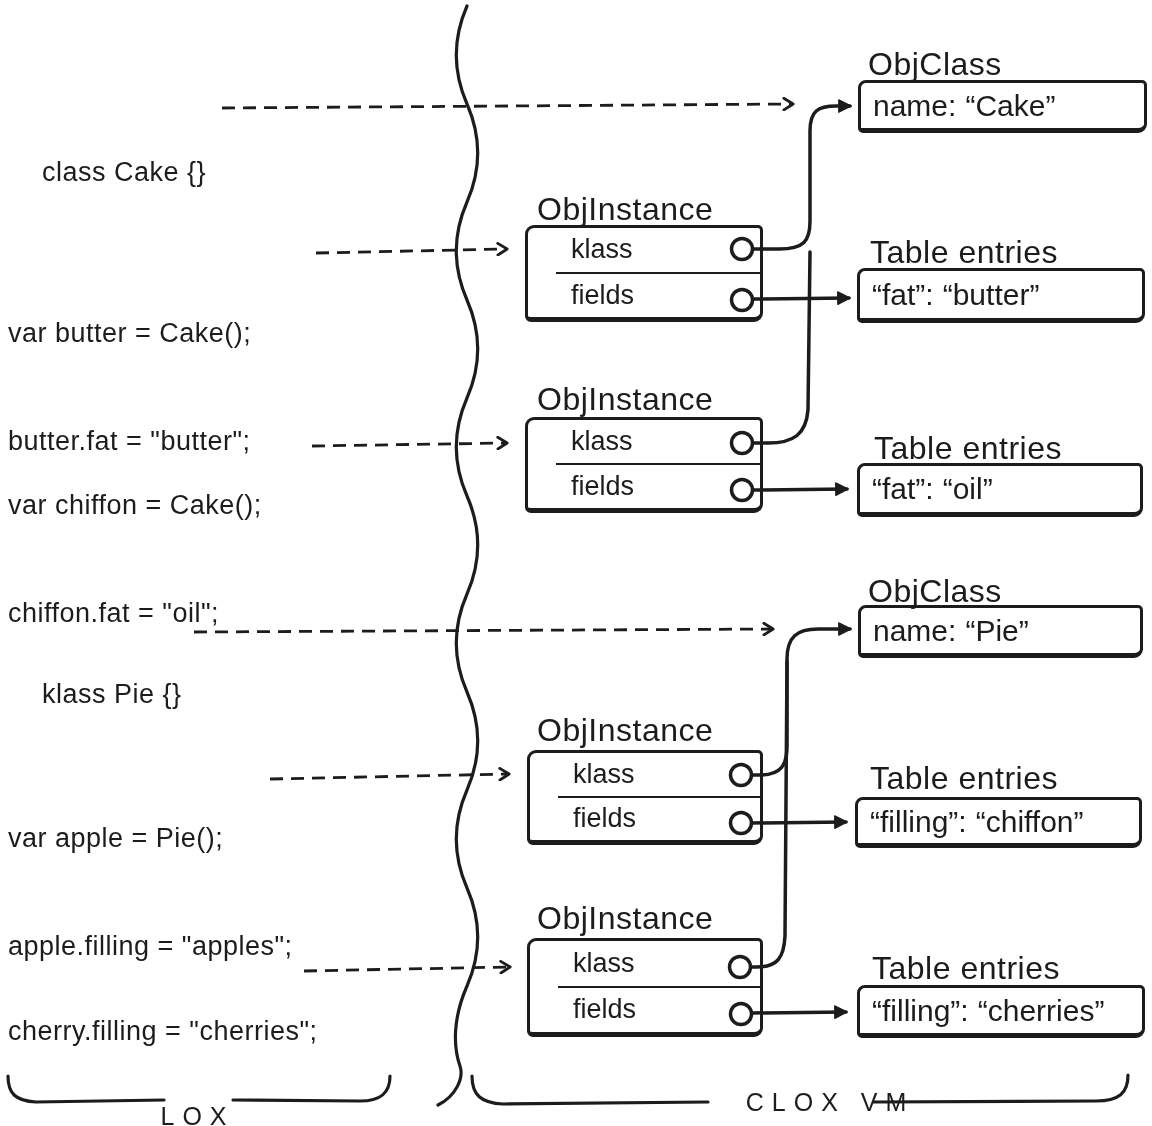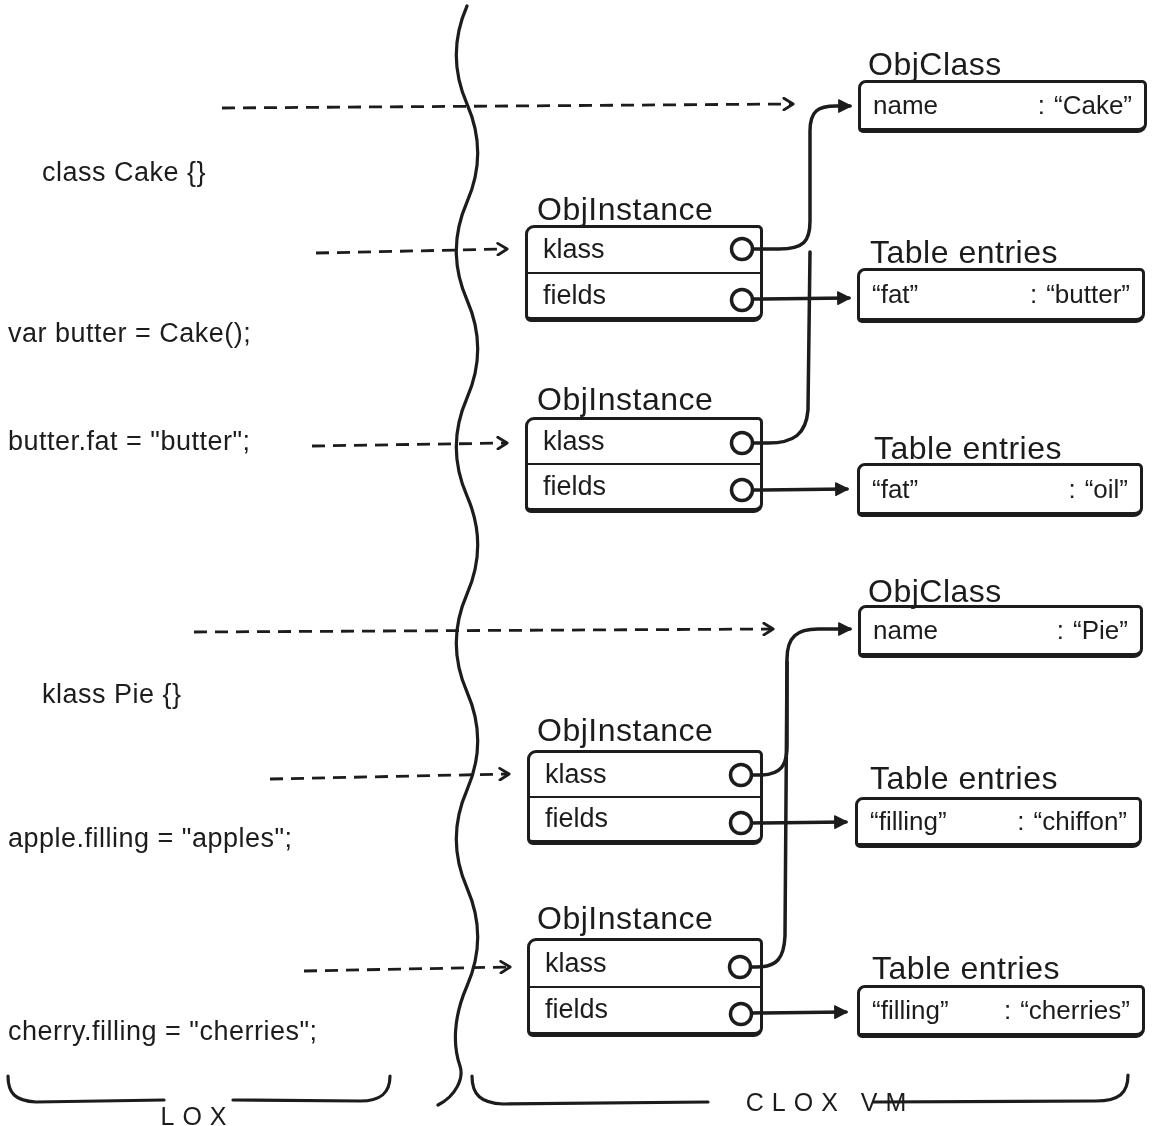--- a/index.html
+++ b/index.html
@@ -8,44 +8,49 @@
 
   .lines{position:absolute;left:0;top:0;z-index:3;pointer-events:none;}
 
   .code{position:absolute;z-index:2;font-size:27px;letter-spacing:0.5px;white-space:pre;}
   .code .cl{height:46px;line-height:46px;}
   .code.single .cl{height:38px;line-height:38px;margin-left:34px;}
 
   .title{position:absolute;z-index:2;font-size:32px;letter-spacing:0.5px;white-space:nowrap;}
 
   .box{position:absolute;z-index:1;background:#fff;border:3px solid #1c1c1c;border-bottom-width:5px;box-sizing:border-box;}
-  .cbox,.tbox{border-radius:8px 5px 9px 5px;display:flex;align-items:center;justify-content:space-between;padding:0 12px 0 12px;font-size:26px;}
+  .cbox,.tbox{border-radius:8px 5px 9px 5px;display:flex;align-items:center;padding:0 12px 0 12px;font-size:30px;}
   .cbox .grp,.tbox .grp{display:flex;gap:9px;align-items:center;white-space:nowrap;}
-  .ibox{border-radius:9px 5px 9px 6px;display:flex;flex-direction:column;font-size:27px;}
+  .ibox{border-radius:9px 5px 9px 6px;display:flex;flex-direction:column;font-size:27px;padding-left:28px;}
   .irow{flex:1;display:flex;align-items:center;padding-left:15px;}
   .irow.r1{border-bottom:2px solid #1c1c1c;}
 
   .brace-label{position:absolute;z-index:2;font-size:25px;letter-spacing:8px;text-align:center;white-space:nowrap;}
 </style>
 </head>
 <body>
 
 <div class="canvas">
 
   <div class="code single" style="left:8px;top:91px;">
     <div class="cl">class Cake {}</div>
   </div>
   <div class="code" style="left:8px;top:248px;">
     <div class="cl">var butter = Cake();</div>
     <div class="cl">butter.fat = "butter";</div>
   </div>
+  <div class="code" style="left:8px;top:420px;">
+    <div class="cl">var chiffon = Cake();</div>
+    <div class="cl">chiffon.fat = "oil";</div>
+  </div>
   <div class="code single" style="left:8px;top:613px;">
     <div class="cl">klass Pie {}</div>
   </div>
   <div class="code" style="left:8px;top:753px;">
+    <div class="cl">var apple = Pie();</div>
     <div class="cl">apple.filling = "apples";</div>
   </div>
   <div class="code" style="left:8px;top:946px;">
     <div class="cl">cherry.filling = "cherries";</div>
   </div>
 
   <div class="title" style="left:868px;top:46px;">ObjClass</div>
   <div class="box cbox" style="left:858px;top:80px;width:289px;height:53px;">
     <span>name</span>
     <span class="grp">

